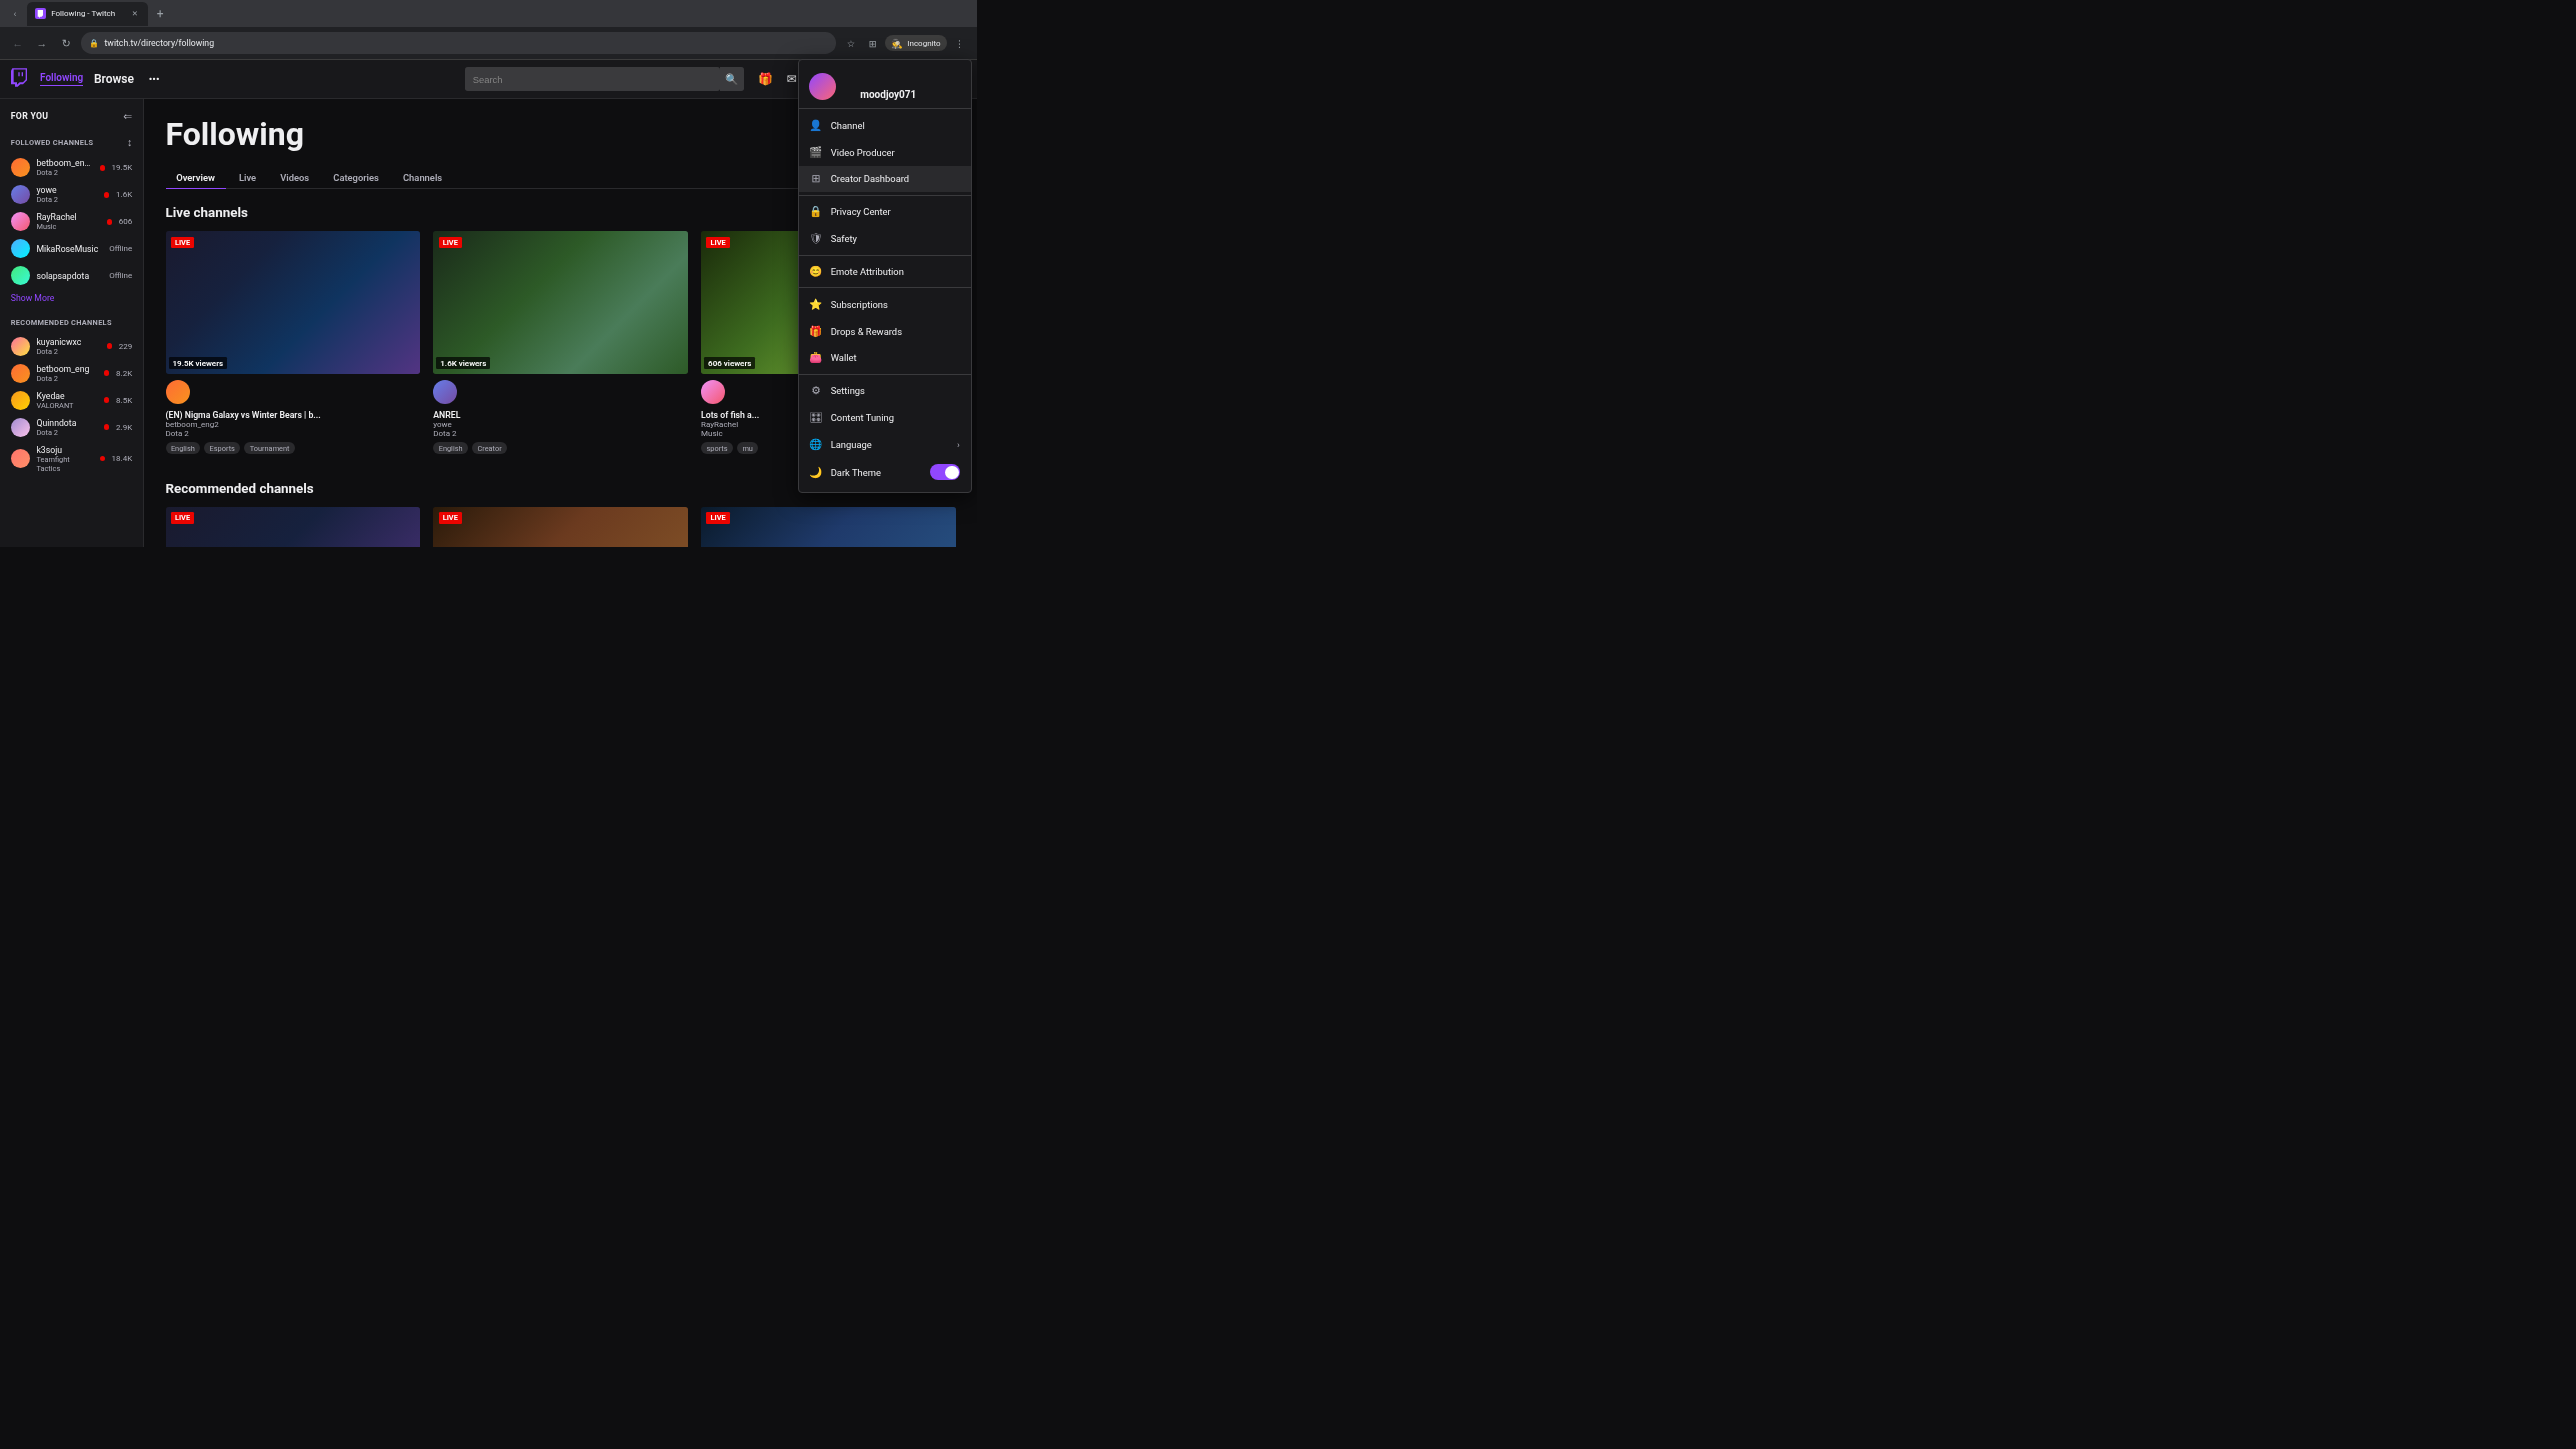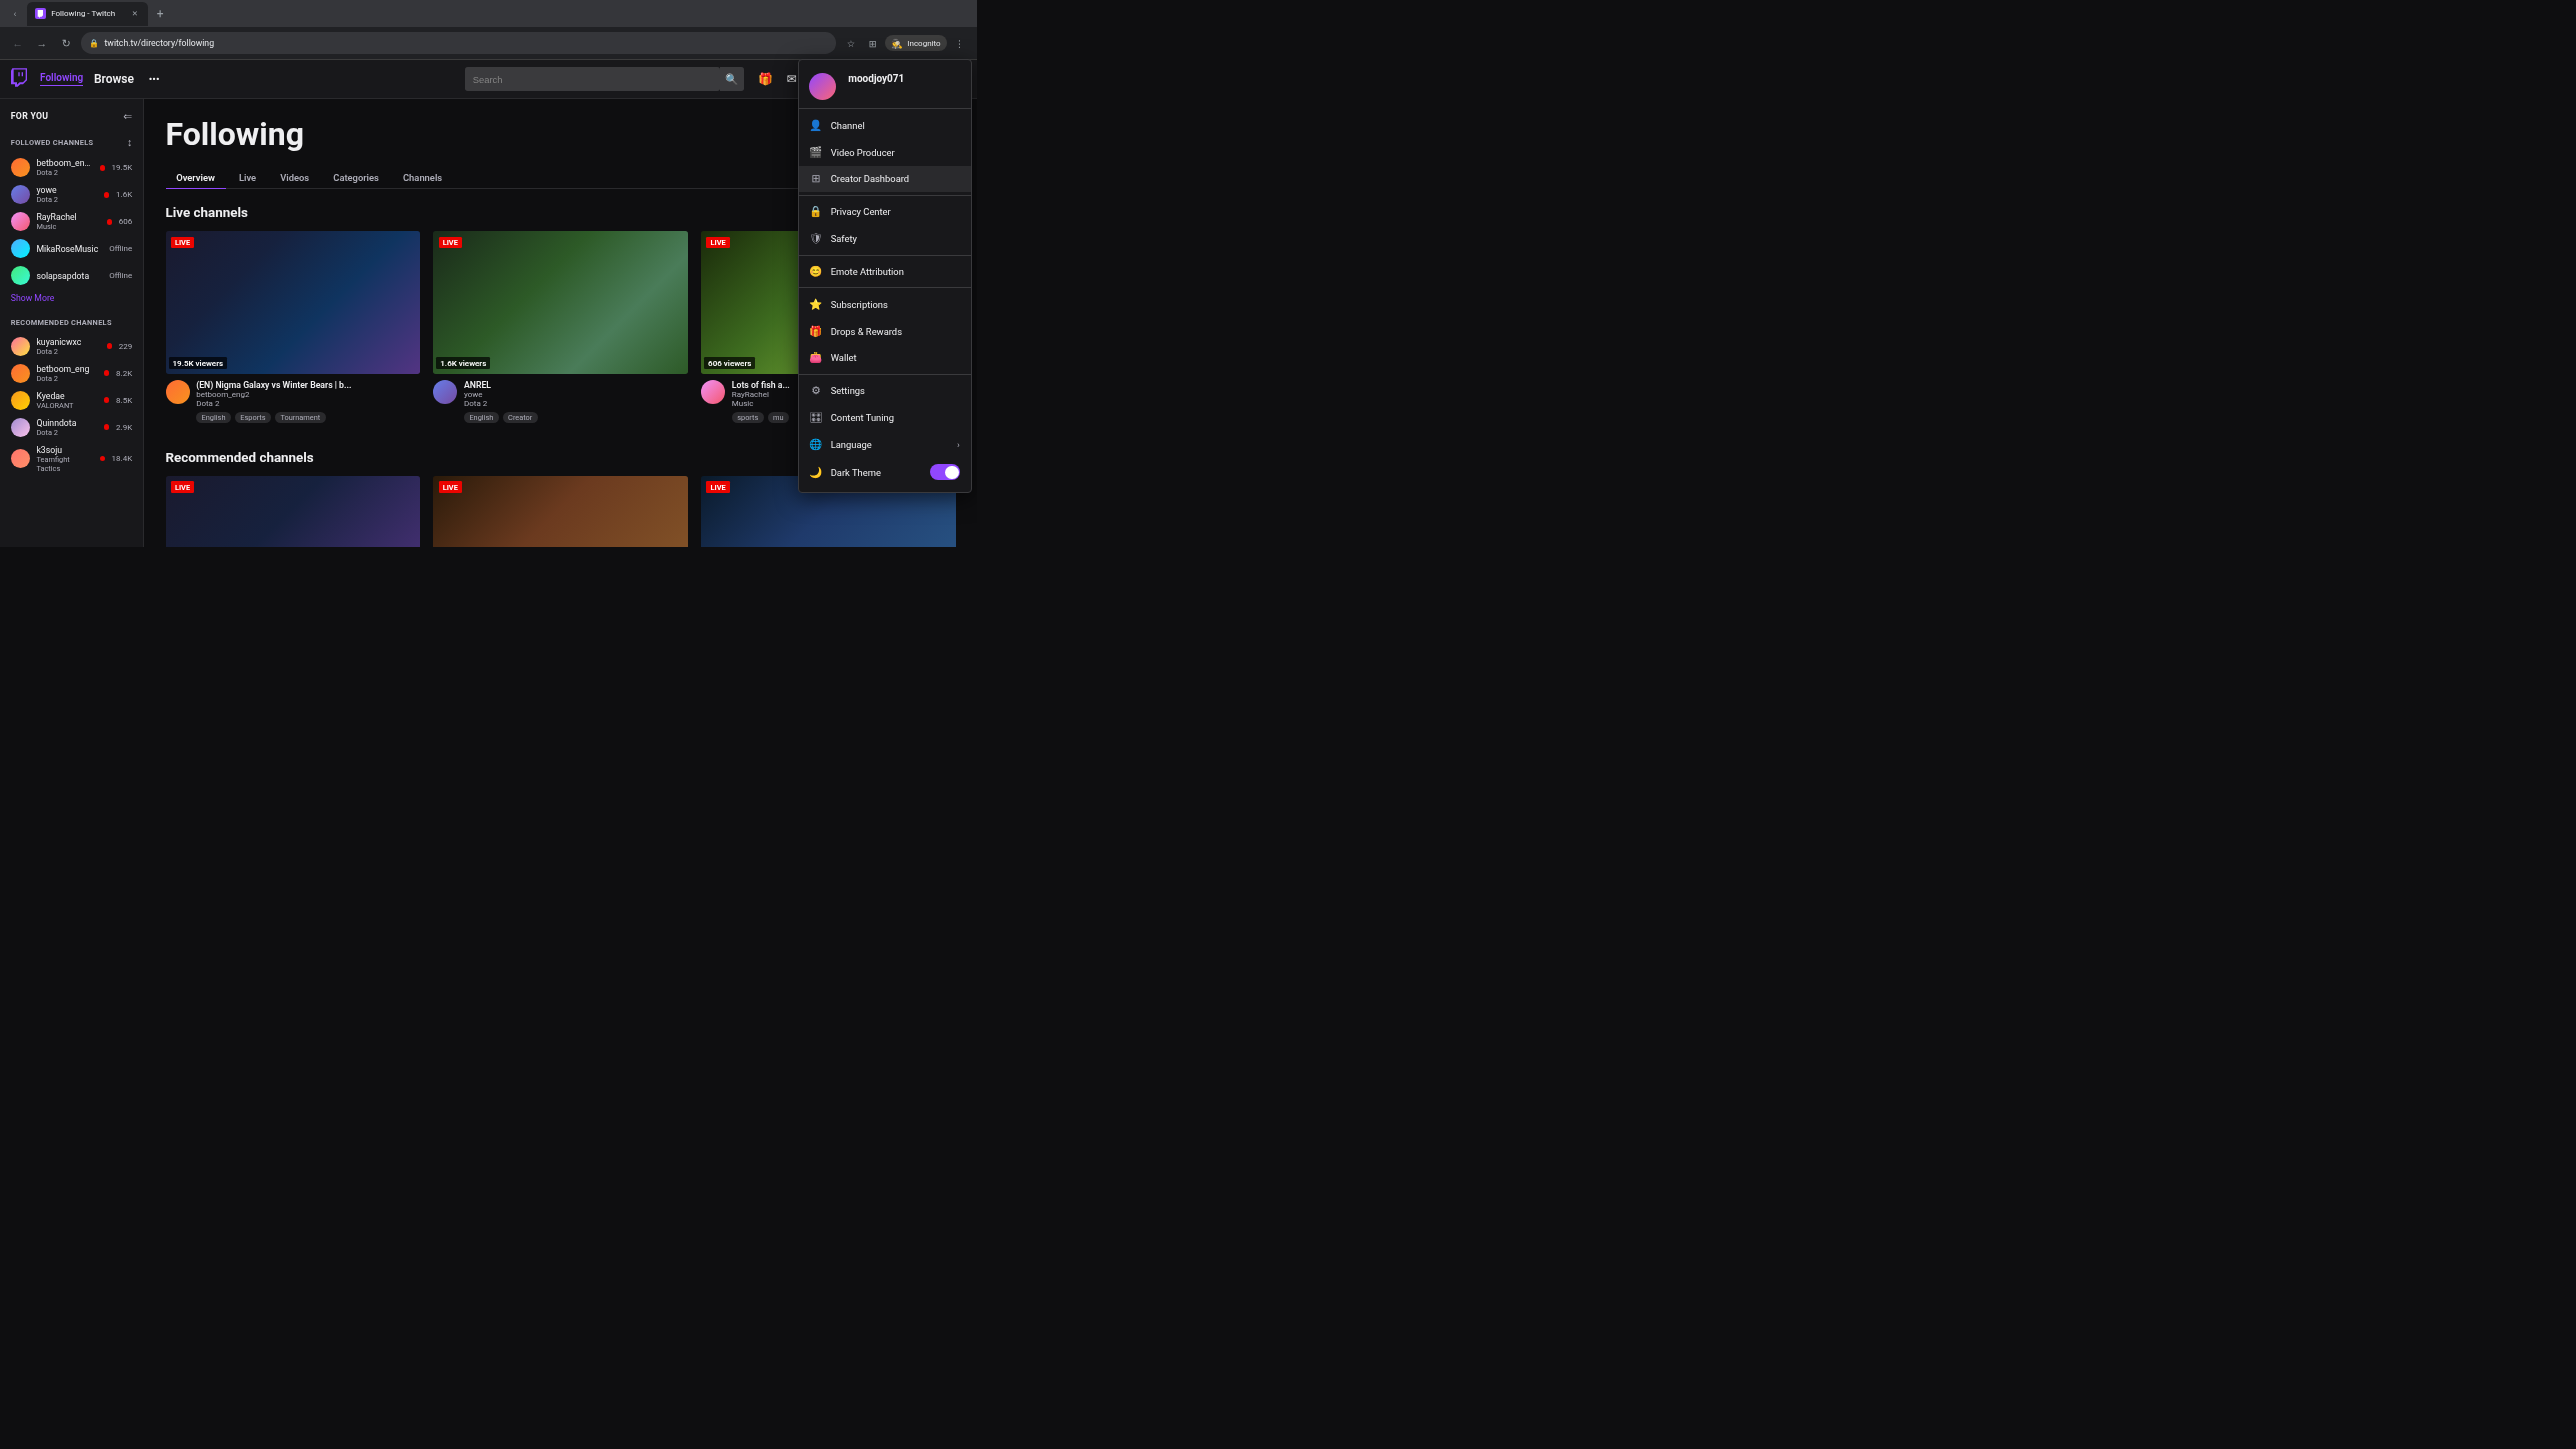--- a/index.html
+++ b/index.html
@@ -413,20 +413,21 @@
       color: white;
       font-size: 8px;
       font-weight: 600;
       padding: 1.3px 4px;
       border-radius: 1.3px;
     }
     .stream-info {
       display: flex;
       gap: 6.7px;
       padding: 5.4px 0;
+      flex-direction: column;
     }
     .stream-channel-avatar {
       width: 24px; height: 24px;
       border-radius: 50%;
       background: #3a3a3d;
       flex-shrink: 0;
     }
     .stream-details { flex: 1; overflow: hidden; }
     .stream-title {
       font-size: 8.7px;
@@ -487,22 +488,22 @@
       width: 174px;
       background: #18181b;
       border: 0.7px solid #3a3a3d;
       border-radius: 4px;
       padding: 5.4px 0;
       z-index: 200;
       box-shadow: 0 5.4px 21.5px rgba(0,0,0,0.6);
     }
     .dropdown-user-section {
       display: flex;
-      align-items: flex-start;
-      gap: 12px;
+      align-items: flex-end;
+      gap: 24px;
       padding: 8px 10.7px;
       border-bottom: 0.7px solid #3a3a3d;
       margin-bottom: 2.7px;
     }
     .dropdown-avatar {
       width: 27px; height: 27px;
       border-radius: 50%;
       background: linear-gradient(135deg, #9147ff, #fc6675);
       flex-shrink: 0;
     }

